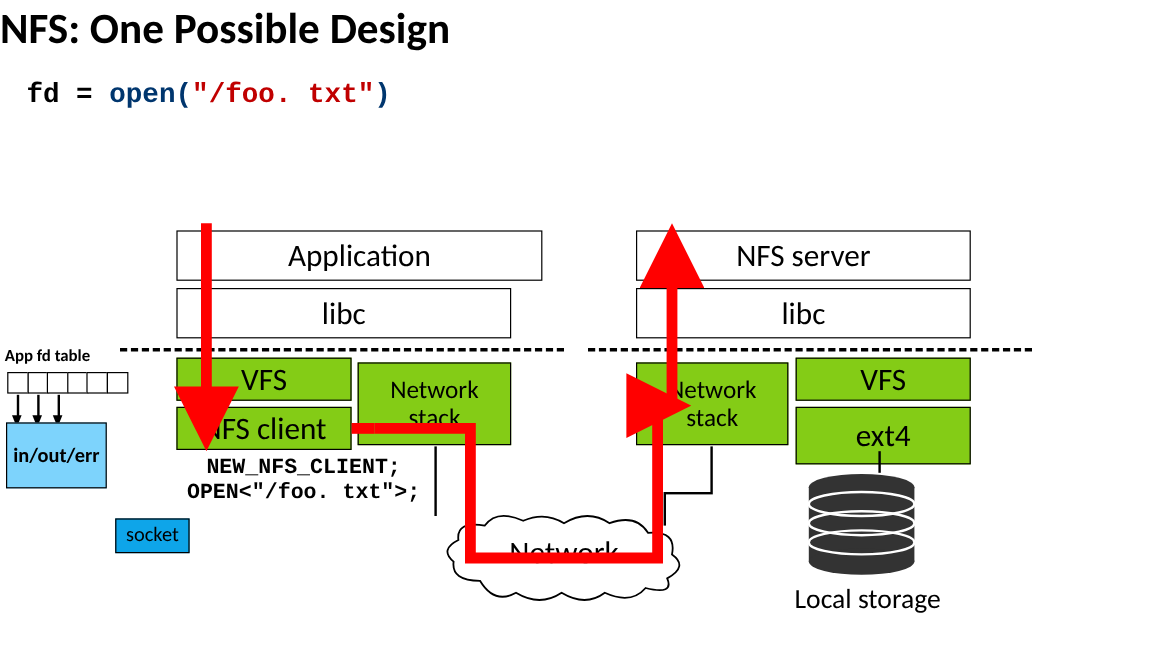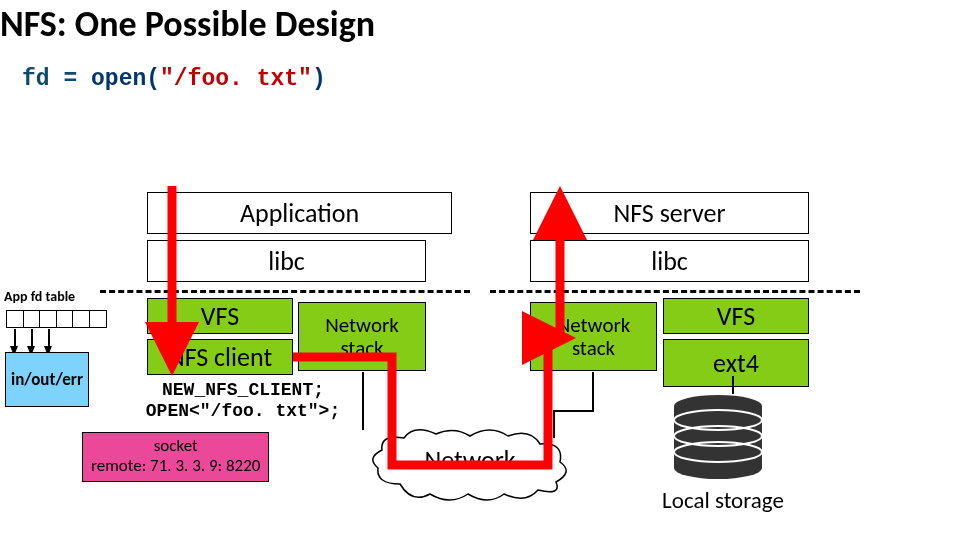--- a/index.html
+++ b/index.html
@@ -11,21 +11,21 @@
   }
   .title {
     position: absolute; top: 2px; left: 0; width: 100%;
     text-align: left; font-size: 36px; font-weight: 700;
   }
   .code-line {
     position: absolute; top: 66px; left: 22px;
     font-family: "Courier New", monospace;
     font-weight: 700; font-size: 23px;
   }
-  .c-red { color: #0c4a6e; }
+  .c-red { color: #000000; }
   .c-blue { color: #00366e; }
   .c-str { color: #c00000; }
 
   .box {
     position: absolute; border: 1.5px solid #000;
     display: flex; align-items: center; justify-content: center;
     font-size: 26px; background: #fff;
   }
   .box.small { font-size: 23px; }
   .grey { background: #84cc16; }
@@ -73,31 +73,31 @@
   .fd-arrow {
     position: absolute; width: 0; height: 0;
     border-left: 4px solid transparent;
     border-right: 4px solid transparent;
     border-top: 10px solid #000;
   }
   .fd-stem { position:absolute; width:2px; background:#000; }
 
   
   #proto {
-    position: absolute; left: 128px; top: 380px;
+    position: absolute; left: 138px; top: 380px;
     font-family: "Courier New", monospace;
     font-weight: 700; font-size: 18px; text-align: center; width: 230px;
     line-height: 1.15;
   }
 
   
   #socket {
-    position: absolute; left: 82px; top: 432px;
+    position: absolute; left: 96px; top: 432px;
     border: 1.5px solid #000; padding: 3px 8px 4px 8px;
-    font-size: 17px; line-height: 1.2; background:#ec4899;
+    font-size: 17px; line-height: 1.2; background:#0ea5e9;
   }
   #socket .hdr { text-align: center; font-weight: 400; }
   #socket .row { font-weight: 400; white-space: pre; }
 
   
   #cloud {
     position: absolute; left: 370px; top: 428px;
     width: 200px; height: 74px;
   }
   #cloud-label {
@@ -167,21 +167,20 @@
 
 <div id="inouterr">in/out/err</div>
 
 <div id="proto">
   <div>NEW_NFS_CLIENT;</div>
   <div>OPEN&lt;"/foo. txt"&gt;;</div>
 </div>
 
 <div id="socket">
   <div class="hdr">socket</div>
-  <div class="row">remote: 71. 3. 3. 9: 8220</div>
 </div>
 
 <svg id="cloud" viewBox="0 0 200 74">
   <path d="M30 56 Q6 56 8 40 Q-4 30 12 22 Q10 6 34 10 Q44 -4 66 6 Q84 -2 100 8
            Q120 -4 138 8 Q160 0 170 16 Q194 14 190 34 Q204 44 186 54
            Q192 68 168 62 Q156 76 134 66 Q118 78 98 66 Q80 78 60 66
            Q42 76 30 56 Z" fill="#fff" stroke="#000" stroke-width="1.5"></path>
 </svg>
 <div id="cloud-label">Network</div>
 

